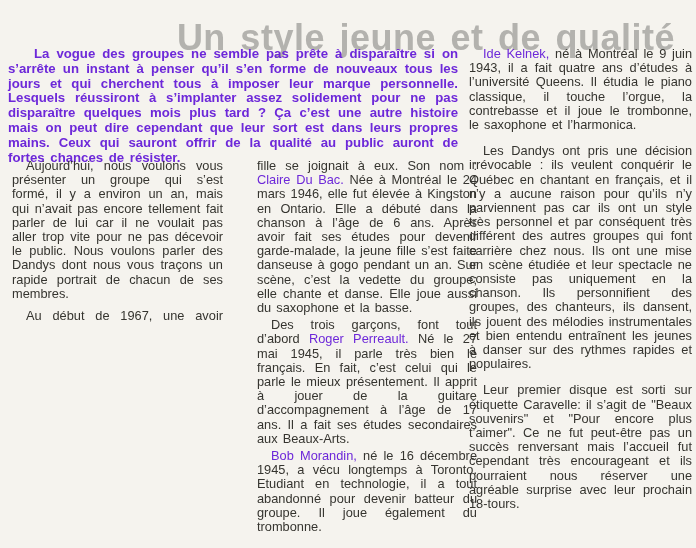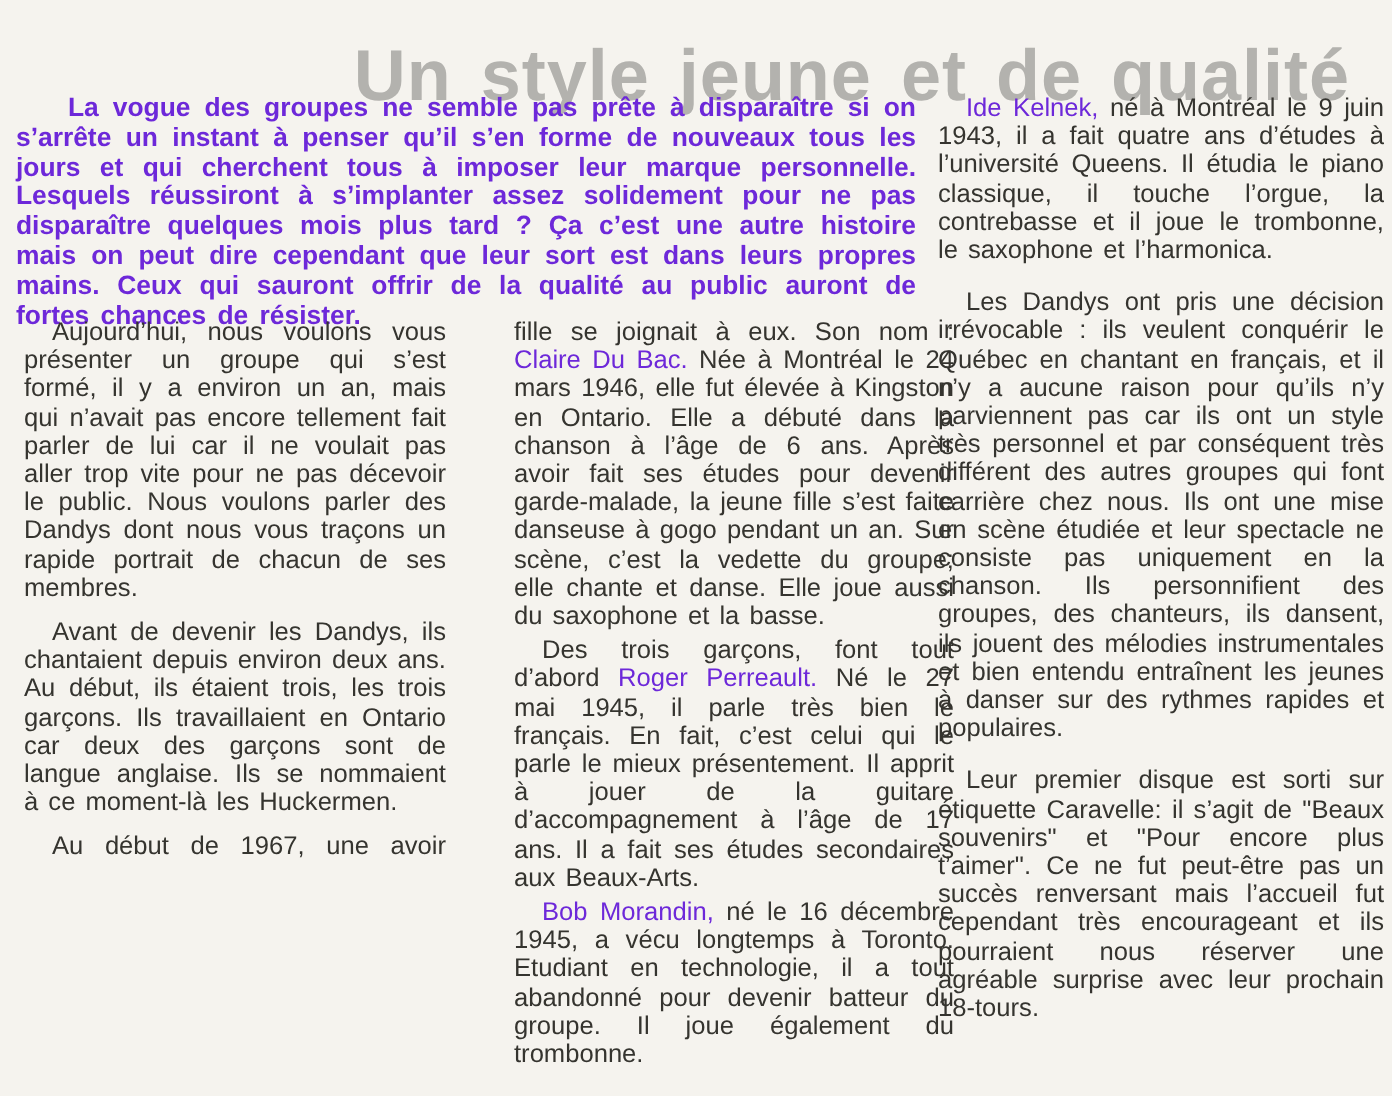--- a/index.html
+++ b/index.html
@@ -61,21 +61,20 @@
 
 <div class="page" style="background: rgb(245, 243, 238); color: rgb(53, 52, 47);">
   <h1 class="headline" style="color: rgb(179, 178, 174);">Un style jeune et de qualité</h1>
 
   <div class="lede">
     <p>La vogue des groupes ne semble pas prête à disparaître si on s’arrête un instant à penser qu’il s’en forme de nouveaux tous les jours et qui cherchent tous à imposer leur marque personnelle. Lesquels réussiront à s’implanter assez solidement pour ne pas disparaître quelques mois plus tard ? Ça c’est une autre histoire mais on peut dire cependant que leur sort est dans leurs propres mains. Ceux qui sauront offrir de la qualité au public auront de fortes chances de résister.</p>
   </div>
 
   <div class="col col-1">
       <p><span>Aujourd’hui, nous voulons vous présenter un groupe qui s’est formé, il y a environ un an, mais qui n’avait pas encore tellement fait parler de lui car il ne voulait pas aller trop vite pour ne pas décevoir le public.  Nous voulons parler des Dandys dont nous vous traçons un rapide portrait de chacun de ses membres.</span></p>
-      <p><span>Avant de devenir les Dandys, ils chantaient depuis environ deux ans.  Au début, ils étaient trois, les trois garçons.  Ils travaillaient en Ontario car deux des garçons sont de langue anglaise.  Ils se nommaient à ce moment-là les Huckermen.</span></p>
       <p class="justify-last"><span>Au début de 1967, une avoir</span></p>
     </div>
   <div class="col col-2">
       <p class="no-indent"><span>fille se joignait à eux.  Son nom : </span><b>Claire Du Bac.</b><span>  Née à Montréal le 24 mars 1946, elle fut élevée à Kingston en Ontario. Elle a débuté dans la chanson à l’âge de 6 ans. Après avoir fait ses études pour devenir garde-malade, la jeune fille s’est faite danseuse à gogo pendant un an.  Sur scène, c’est la vedette du groupe; elle chante et danse.  Elle joue aussi du saxophone et la basse.</span></p>
       <p><span>Des trois garçons, font tout d’abord </span><b>Roger Perreault.</b><span>  Né le 27 mai 1945, il parle très bien le français.  En fait, c’est celui qui le parle le mieux présentement. Il apprit à jouer de la guitare d’accompagnement à l’âge de 17 ans. Il a fait ses études secondaires aux Beaux-Arts.</span></p>
       <p><b>Bob Morandin,</b><span> né le 16 décembre 1945, a vécu longtemps à Toronto. Etudiant en technologie, il a tout abandonné pour devenir batteur du groupe. Il joue également du trombonne.</span></p>
     </div>
   <div class="col col-3">
       <p><b>Ide Kelnek,</b><span> né à Montréal le 9 juin 1943, il a fait quatre ans d’études à l’université Queens. Il étudia le piano classique, il touche l’orgue, la contrebasse et il joue le trombonne, le saxophone et l’harmonica.</span></p>
       <p><span>Les Dandys ont pris une décision irrévocable : ils veulent conquérir le Québec en chantant en français, et il n’y a aucune raison pour qu’ils n’y parviennent pas car ils ont un style très personnel et par conséquent très différent des autres groupes qui font carrière chez nous. Ils ont une mise en scène étudiée et leur spectacle ne consiste pas uniquement en la chanson. Ils personnifient des groupes, des chanteurs, ils dansent, ils jouent des mélodies instrumentales et bien entendu entraînent les jeunes à danser sur des rythmes rapides et populaires.</span></p>

